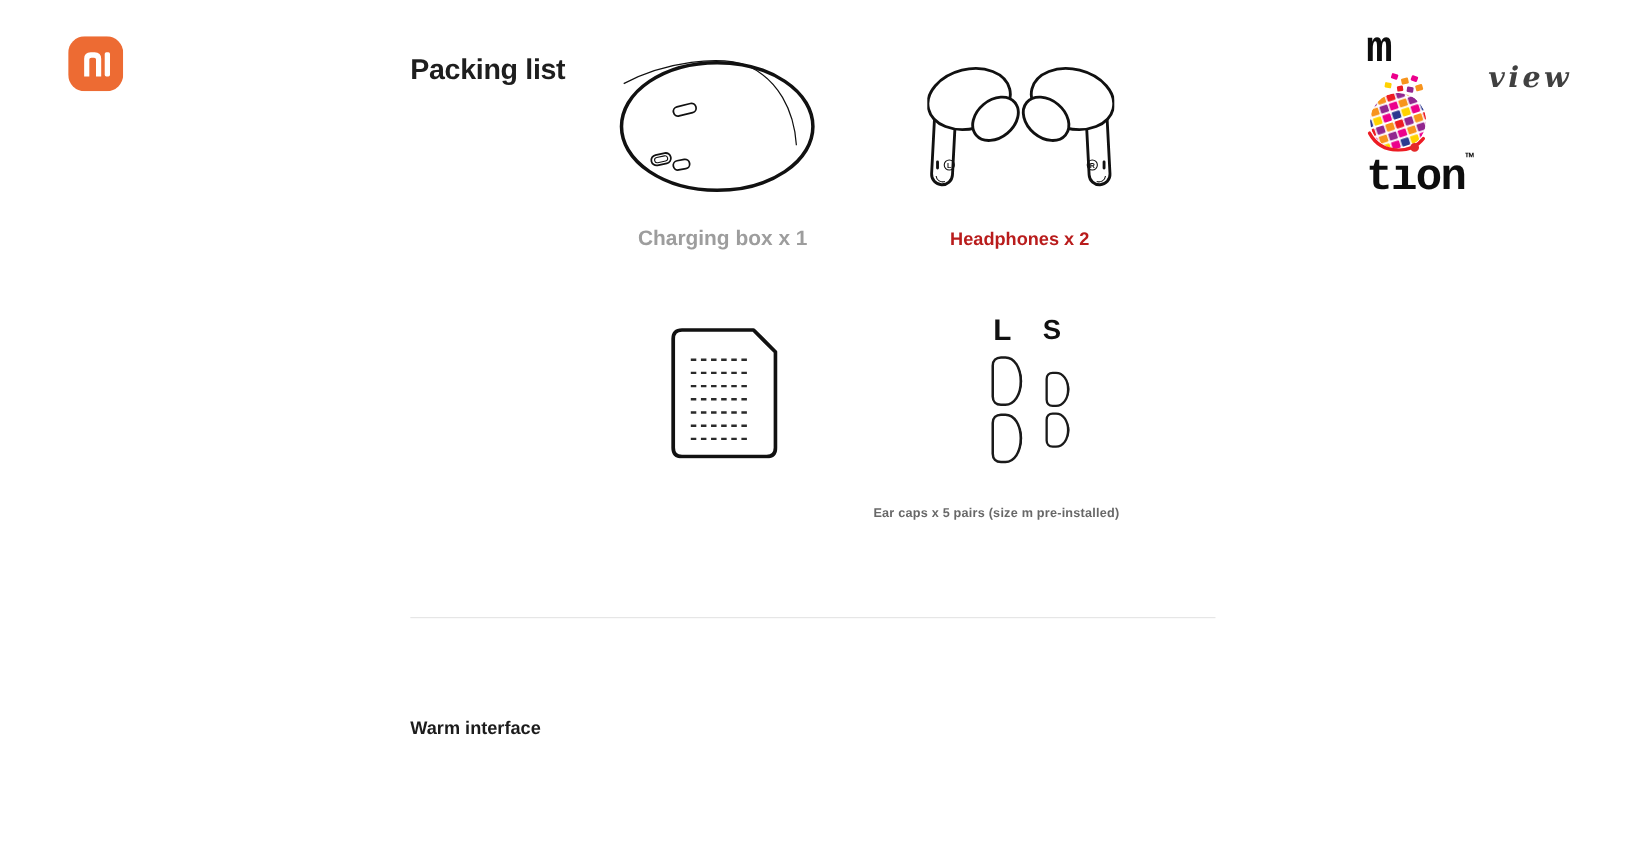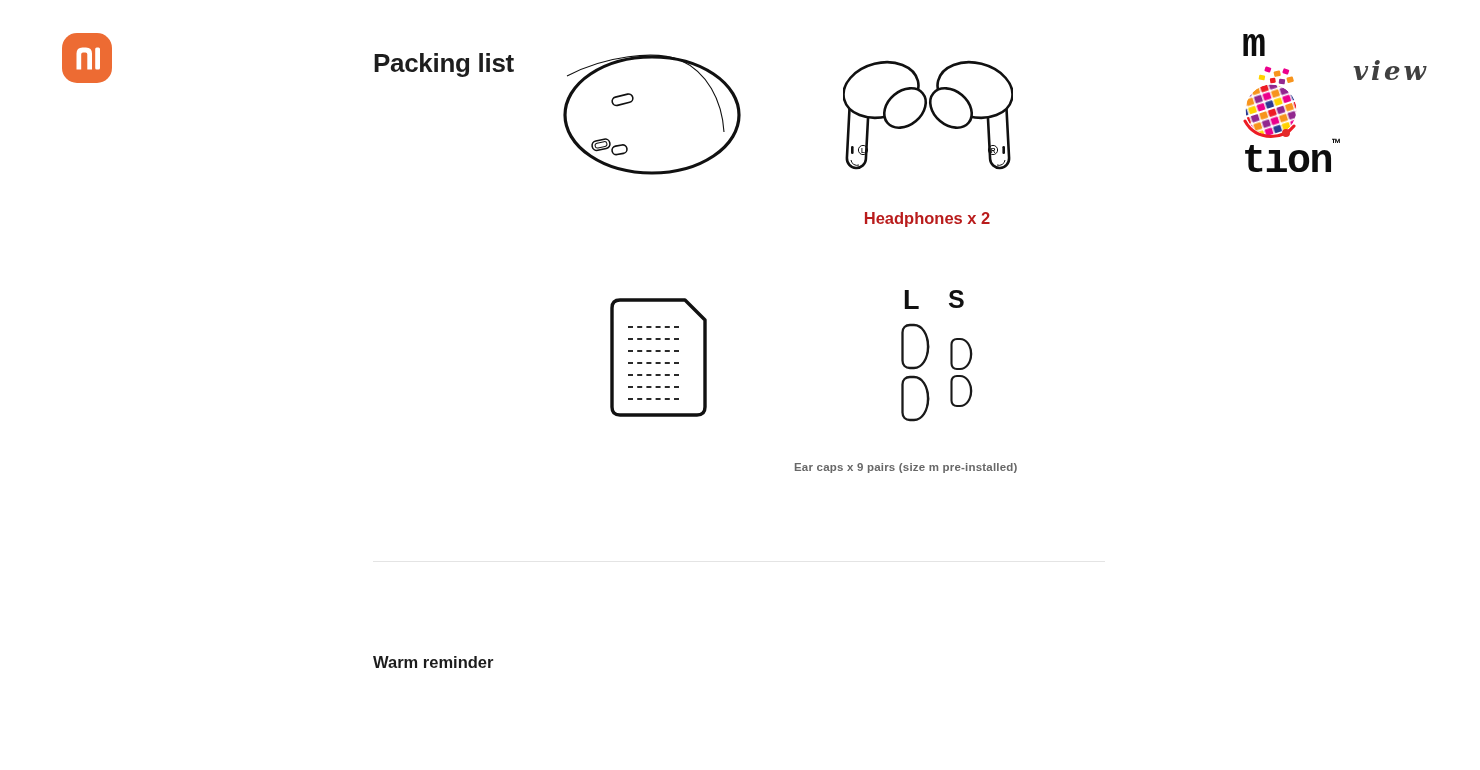--- a/index.html
+++ b/index.html
@@ -185,20 +185,21 @@
         <path d="M 6,0 L 9,0 C 15.5,0 20,6.5 20,15 C 20,23.5 15.5,30 9,30 L 6,30 C 2.5,30 0.5,27.8 0.5,24.5 L 0.5,5.5 C 0.5,2.2 2.5,0 6,0 Z"></path>
         <path d="M 19.3,9 q 2.6,6 0,12" fill="none" stroke-width="1.4"></path>
       </g>
       <g transform="translate(55,94)" fill="#ffffff" stroke="#1a1a1a" stroke-width="2.1">
         <path d="M 6,0 L 9,0 C 15.5,0 20,6.5 20,15 C 20,23.5 15.5,30 9,30 L 6,30 C 2.5,30 0.5,27.8 0.5,24.5 L 0.5,5.5 C 0.5,2.2 2.5,0 6,0 Z"></path>
         <path d="M 19.3,9 q 2.6,6 0,12" fill="none" stroke-width="1.4"></path>
       </g>
     </svg>
   </div>
 
+  <div class="abs item-label lbl-charging">Charging box x 1</div>
   <div class="abs item-label lbl-headphones">Headphones x 2</div>
-  <div class="abs item-label lbl-earcaps">Ear caps x 9 pairs (size m pre-installed)</div>
+  <div class="abs item-label lbl-earcaps">Ear caps x 5 pairs (size m pre-installed)</div>
 
   <div class="abs divider"></div>
 
-  <div class="abs warm-heading">Warm reminder</div>
+  <div class="abs warm-heading">Warm interface</div>
 
 </div>
 
 </body></html>

